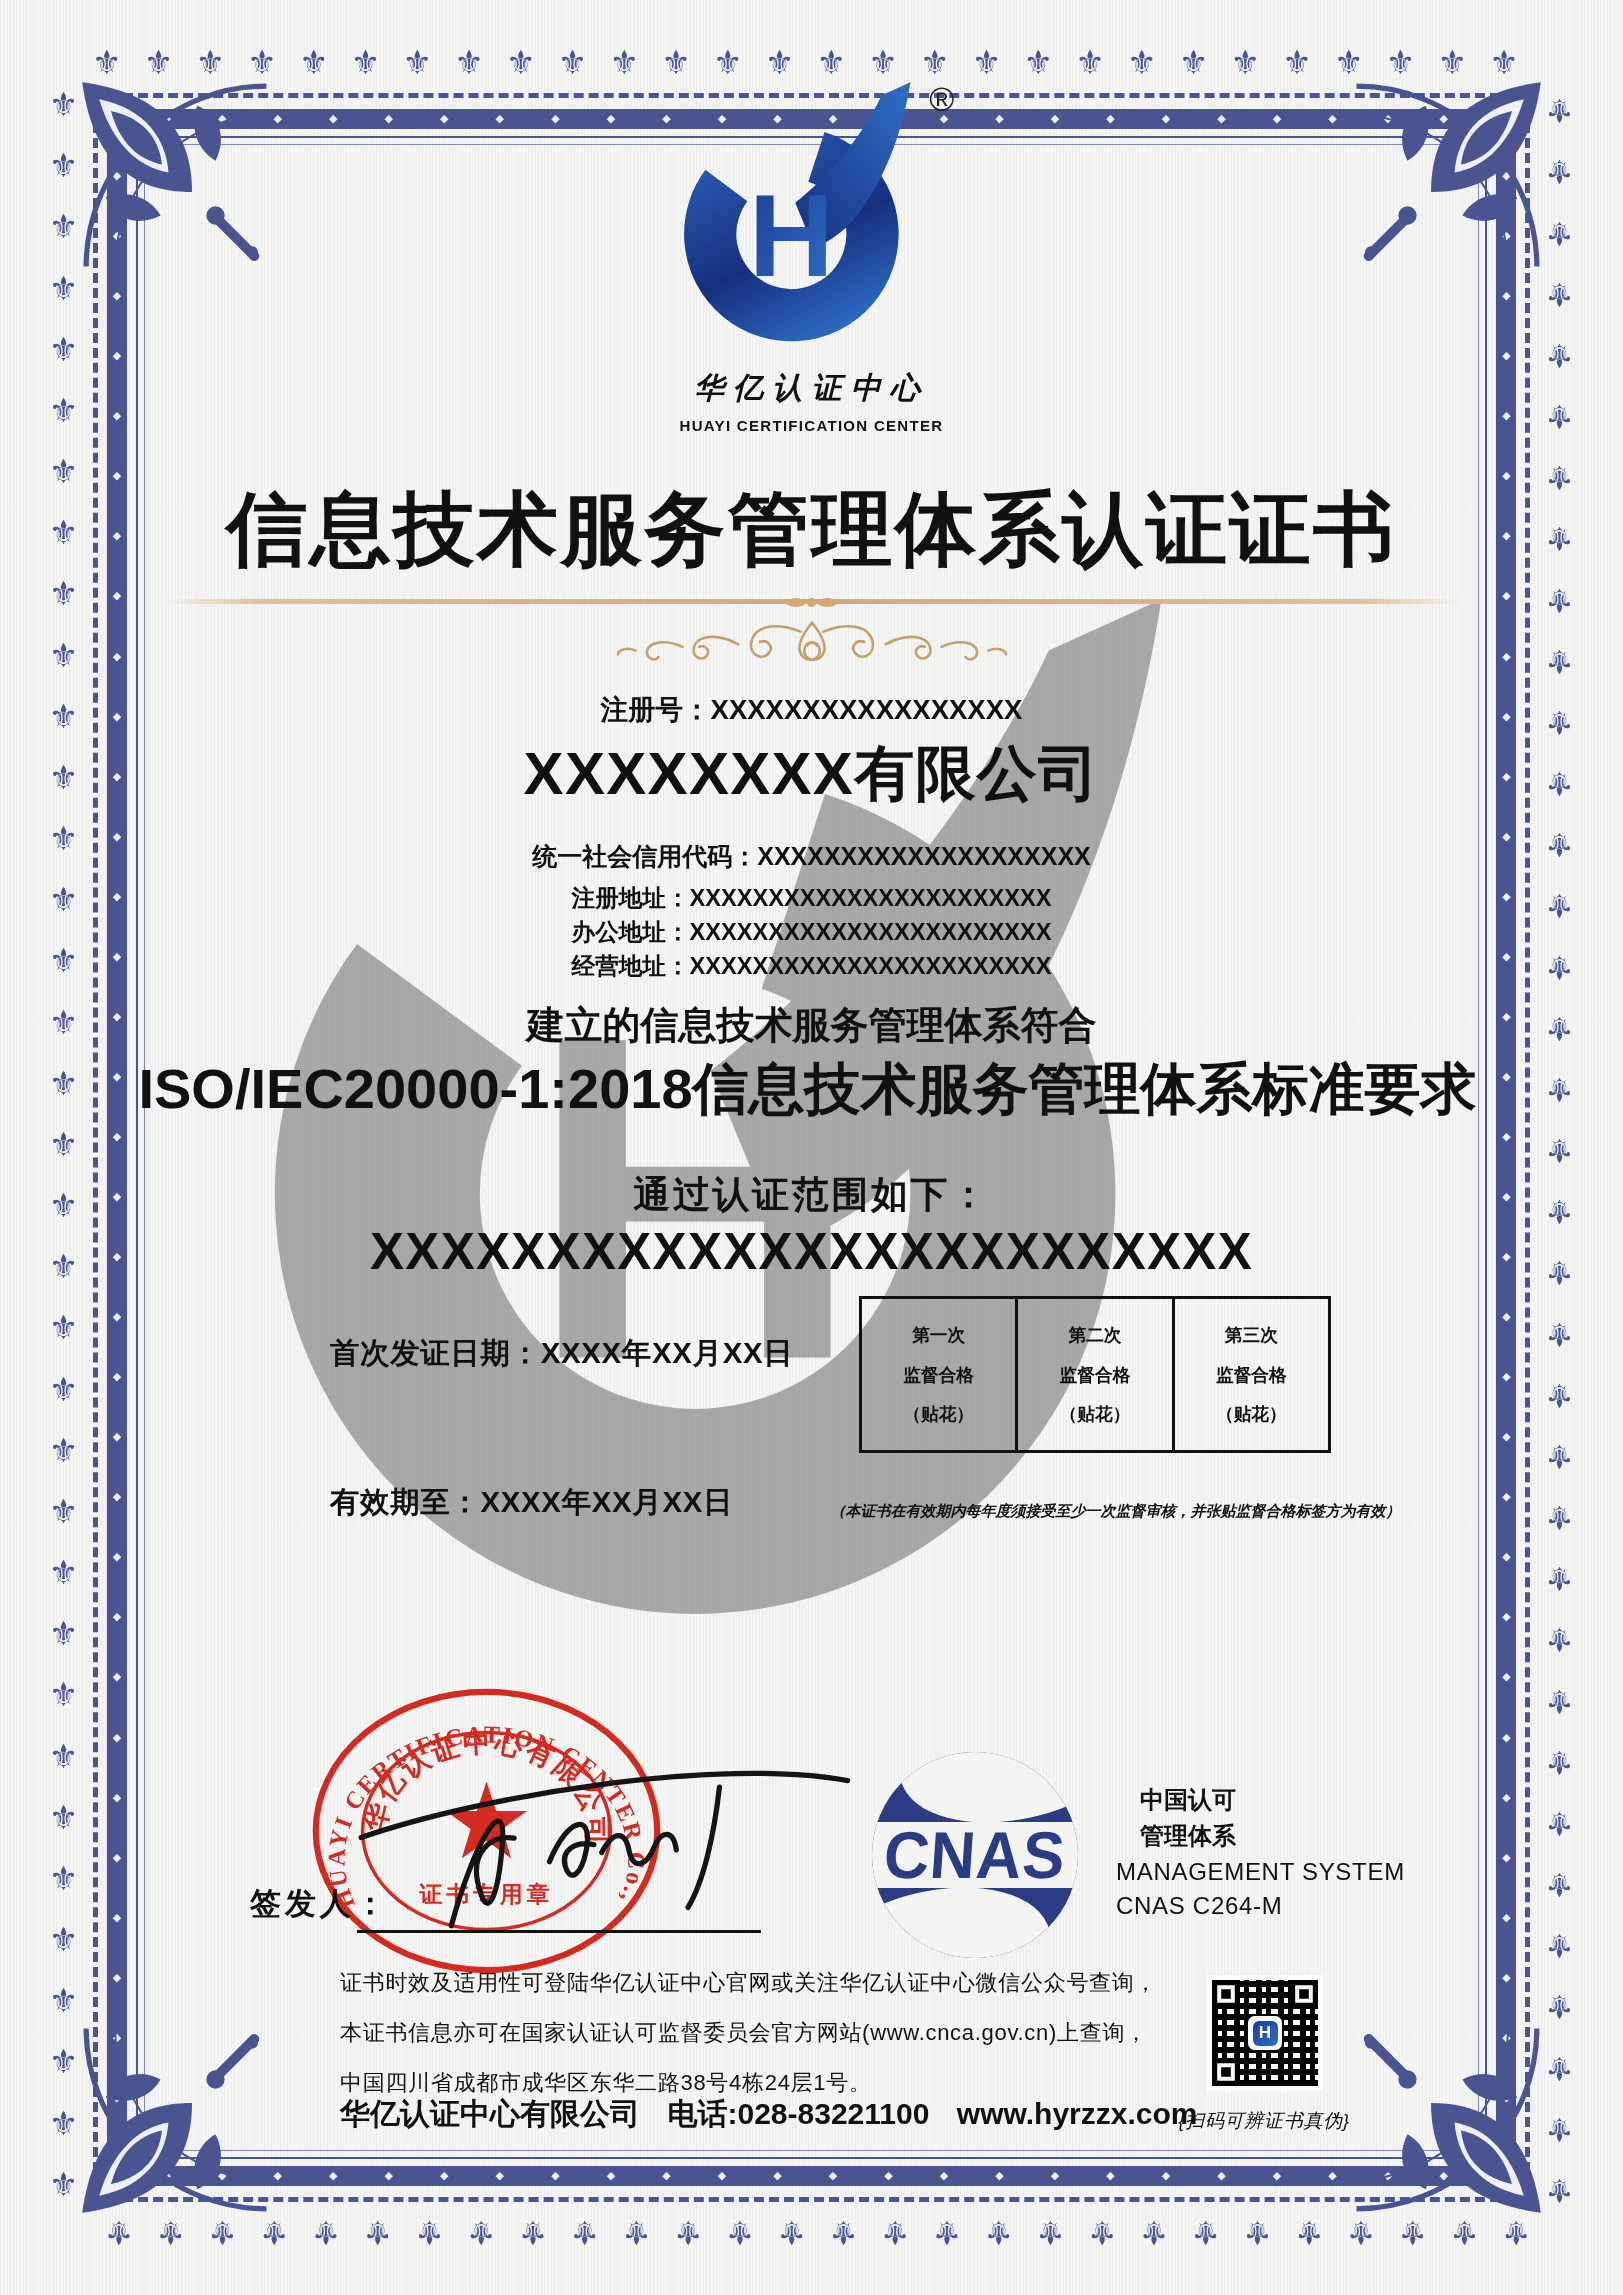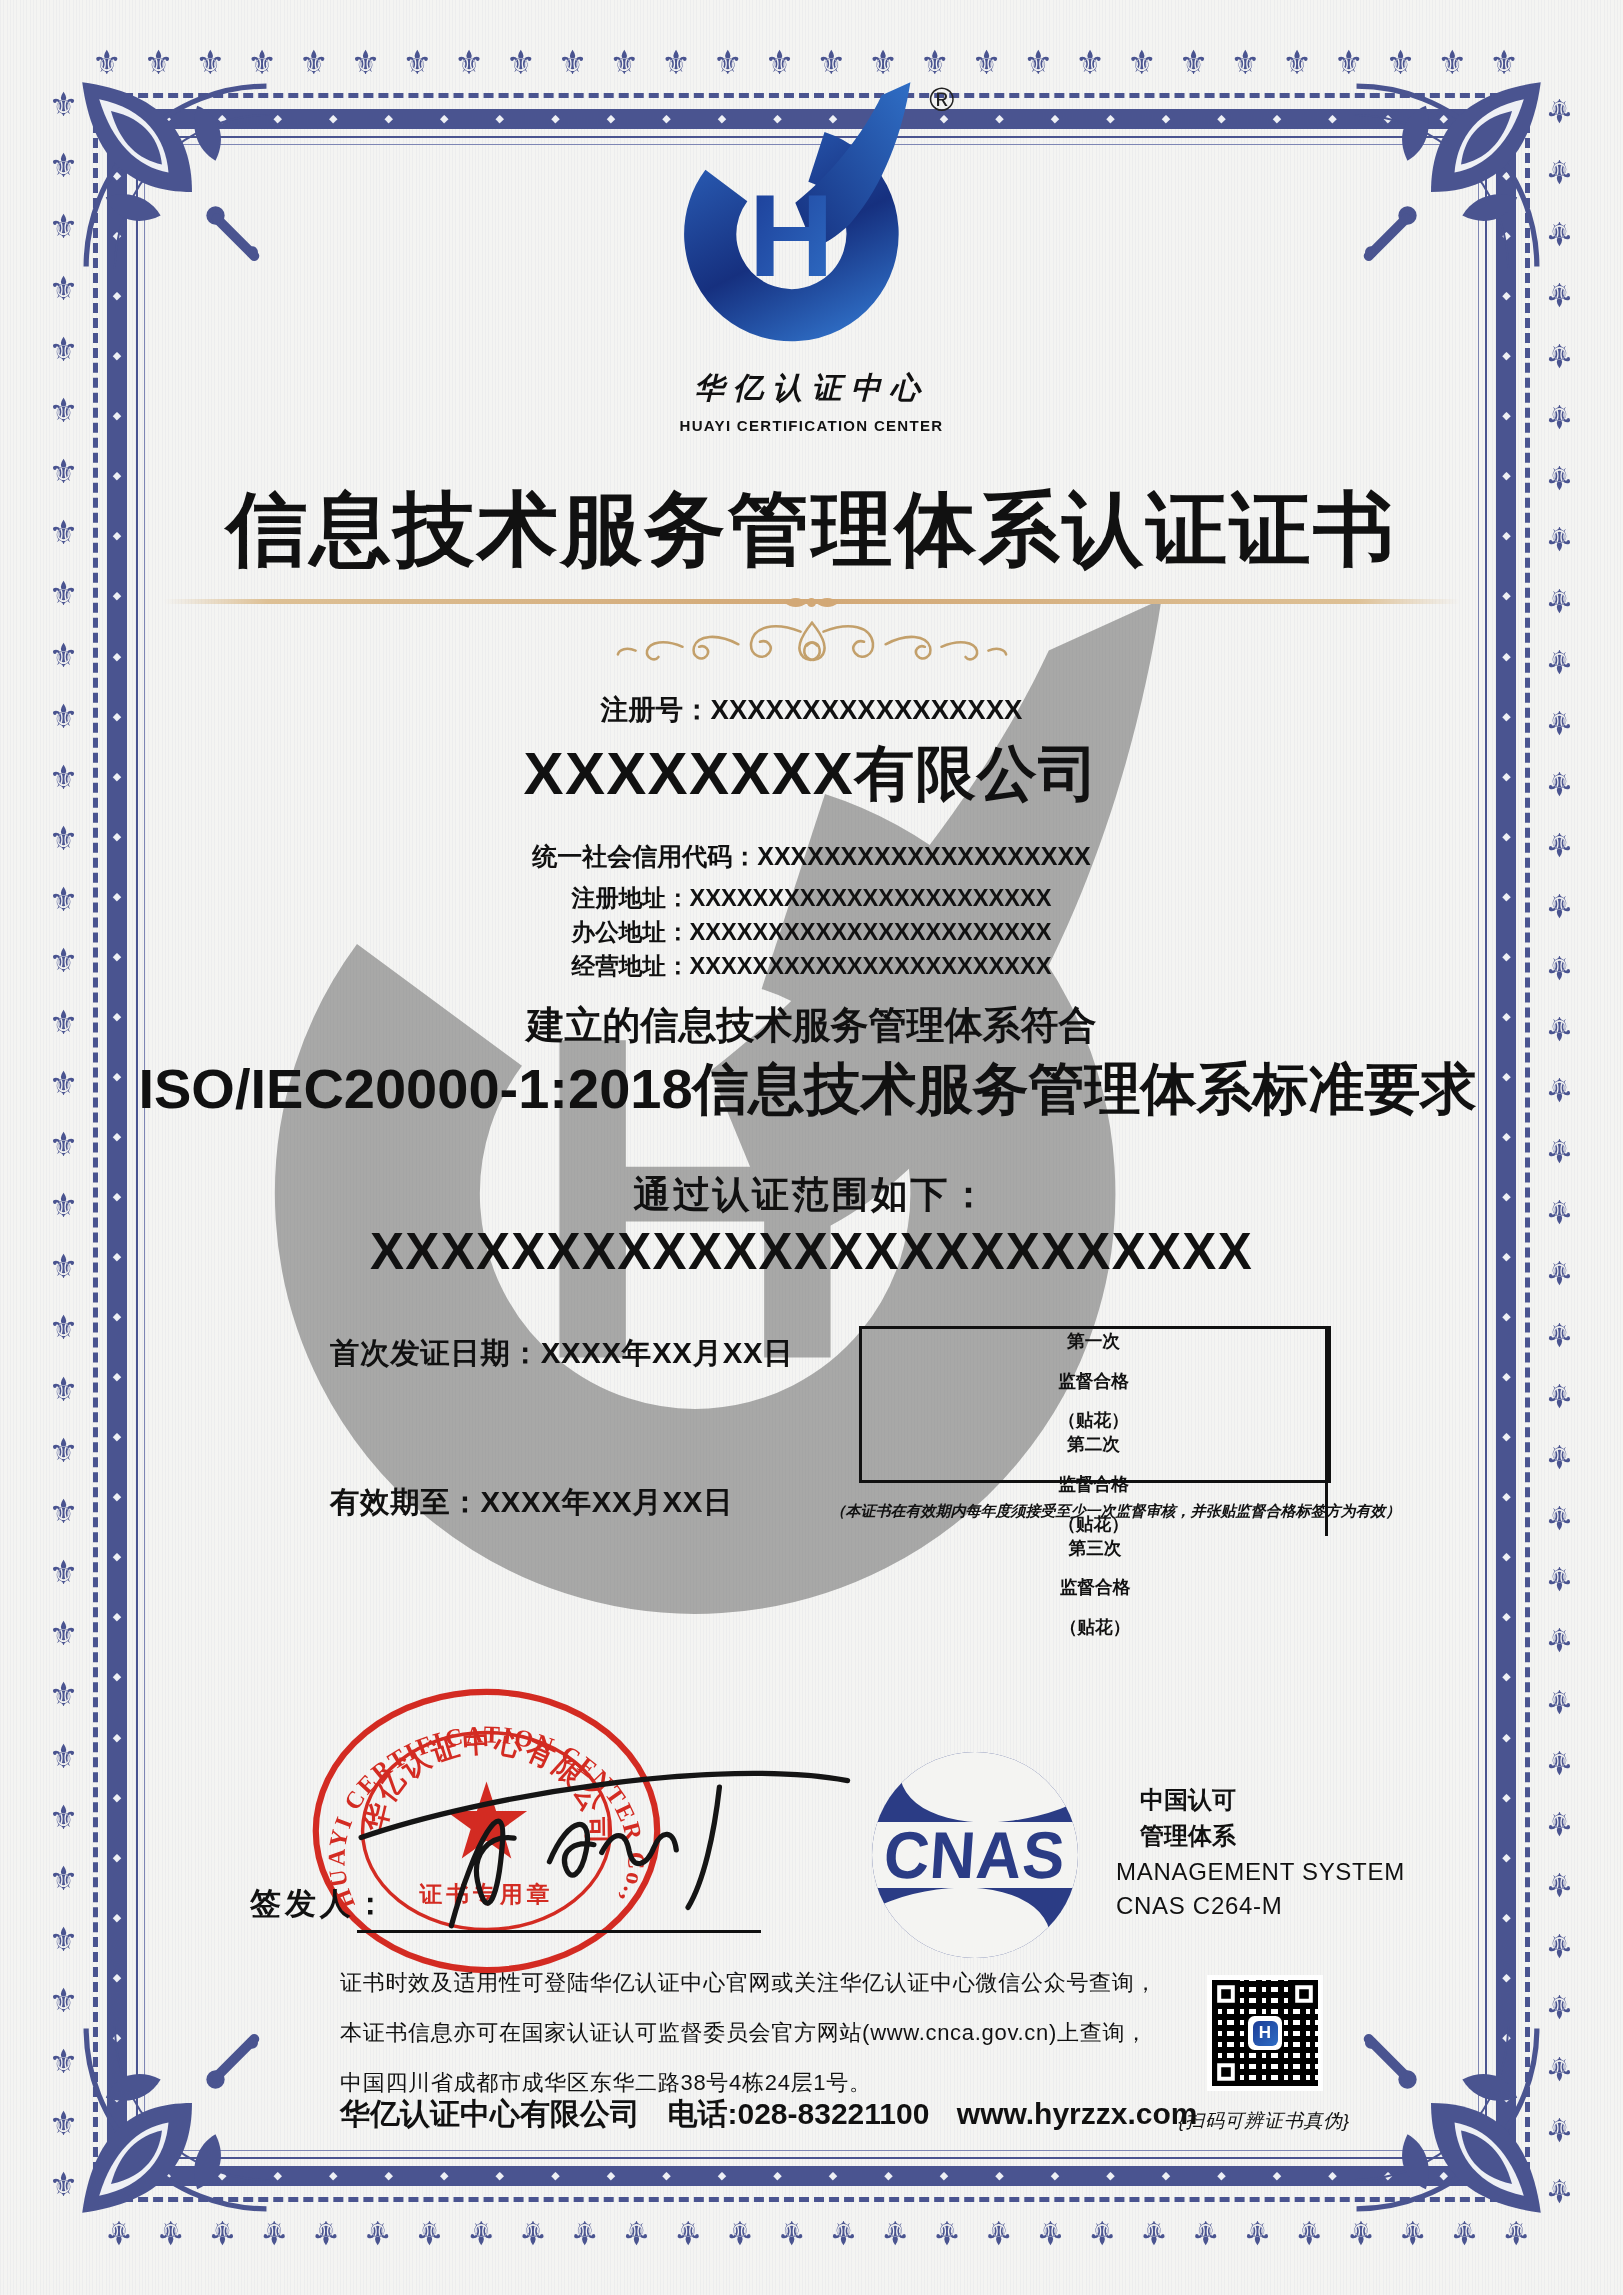--- a/index.html
+++ b/index.html
@@ -51,21 +51,21 @@
   .credit-line{left:0;right:0;top:840px;text-align:center;font-size:25px;font-weight:700;}
   .addr-line{left:0;right:0;text-align:center;font-size:23.6px;font-weight:700;}
   .addr1{top:882px;} .addr2{top:916px;} .addr3{top:950px;}
   .intro-line{left:0;right:0;top:1000px;text-align:center;font-size:38px;font-weight:800;}
   .standard-line{left:0;right:8px;top:1052px;text-align:center;font-size:56px;font-weight:900;letter-spacing:0px;}
   .scope-head{left:0;right:0;top:1170px;text-align:center;font-size:37px;font-weight:800;letter-spacing:2.6px;}
   .scope-value{left:0;right:0;top:1222px;text-align:center;font-size:51px;font-weight:700;letter-spacing:1.3px;}
   .date-row{left:330px;font-size:29.4px;font-weight:700;letter-spacing:0.7px;}
   .date1{top:1334px;} .date2{top:1408px;} .date3{top:1483px;}
   
-  .sup-table{left:859px;top:1326px;width:472px;height:157px;display:flex;border:3.3px solid #111;background:rgba(255,255,255,0.0);flex-direction:column;}
+  .sup-table{left:859px;top:1296px;width:472px;height:157px;display:flex;border:3.3px solid #111;background:rgba(255,255,255,0.0);}
   .sup-cell{flex:1;display:flex;flex-direction:column;justify-content:center;align-items:center;gap:15.7px;
     font-size:17.7px;font-weight:700;border-right:3.3px solid #111;}
   .sup-cell:last-child{border-right:none;}
   .sup-note{left:811px;top:1502px;width:609px;text-align:center;font-size:15px;font-weight:700;white-space:nowrap;font-style:italic;}
   
   .seal-svg{left:306px;top:1683px;width:361px;height:296px;}
   .sign-svg{left:353px;top:1710px;width:504px;height:255px;}
   .issuer-label{left:250px;top:1883px;font-size:31px;font-weight:700;letter-spacing:3.9px;}
   .sign-underline{left:357px;top:1930px;width:404px;height:3.3px;background:#111;}
   

